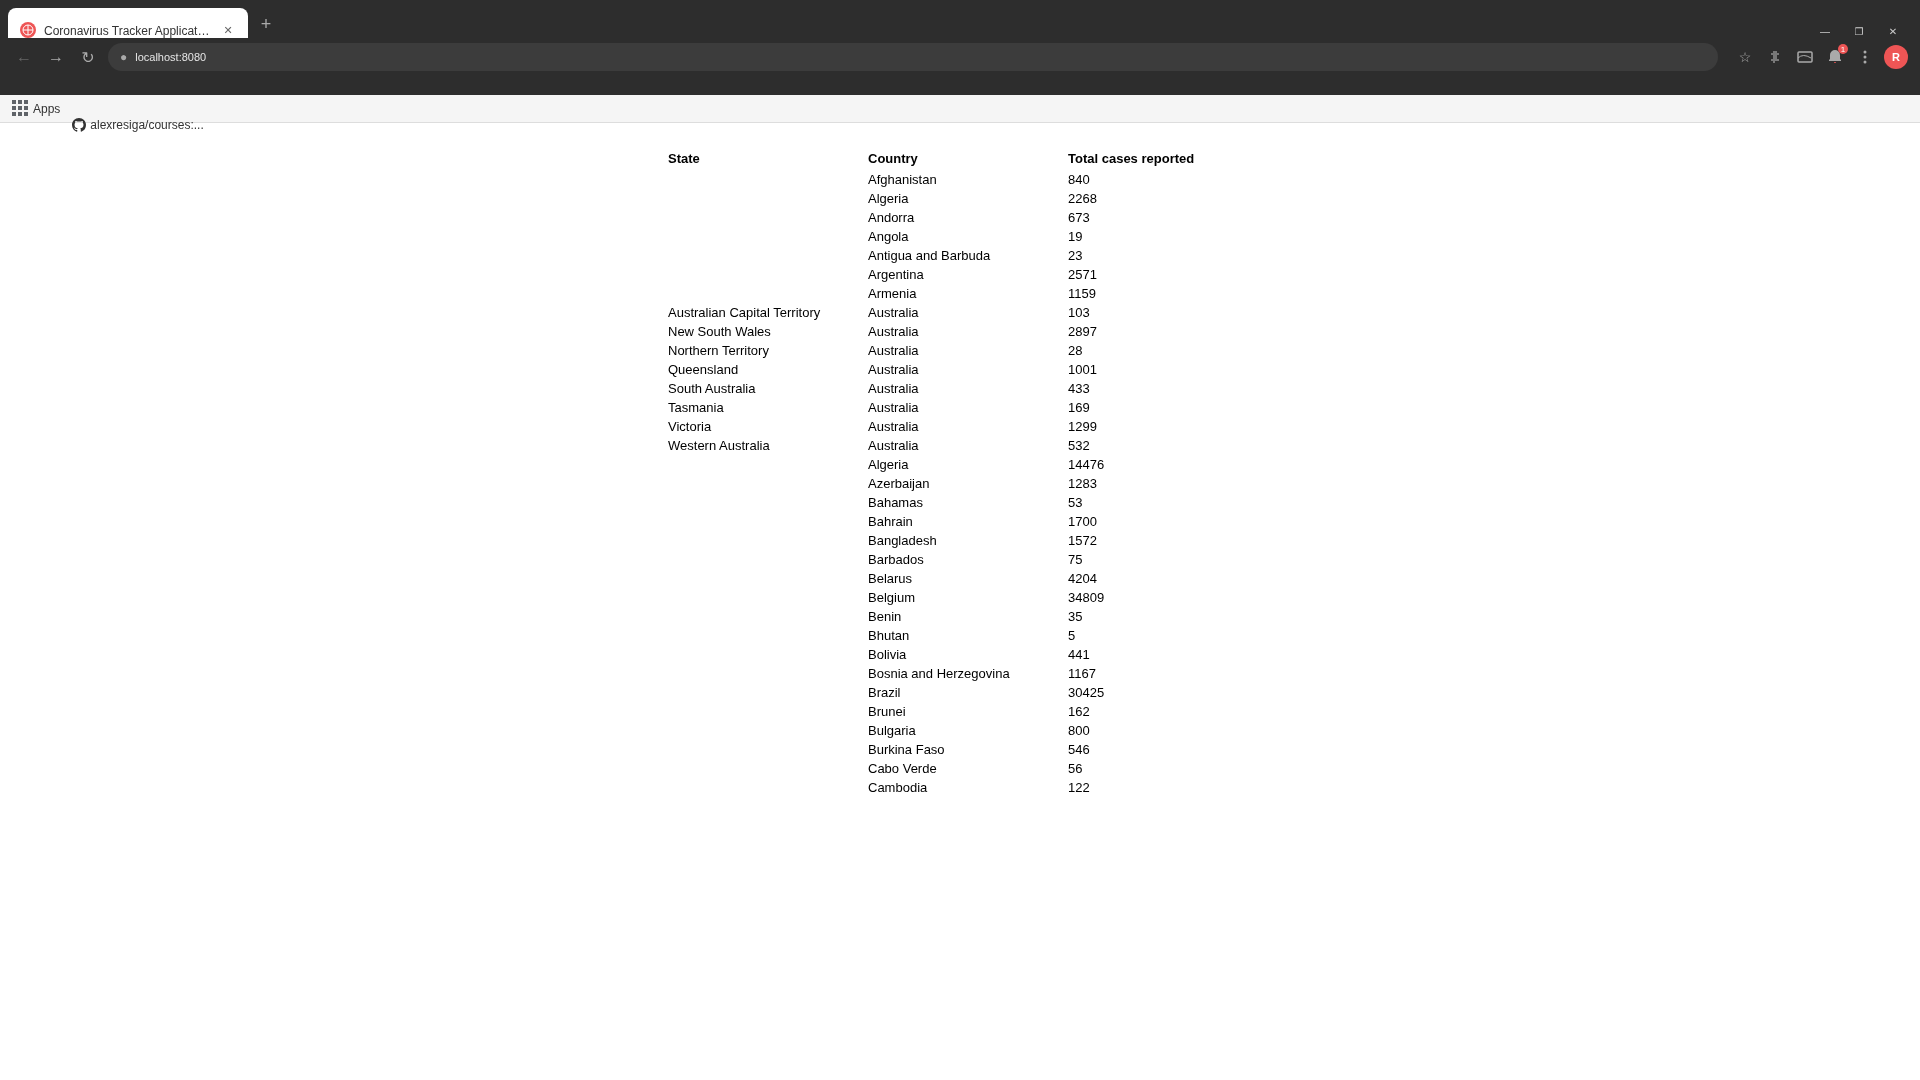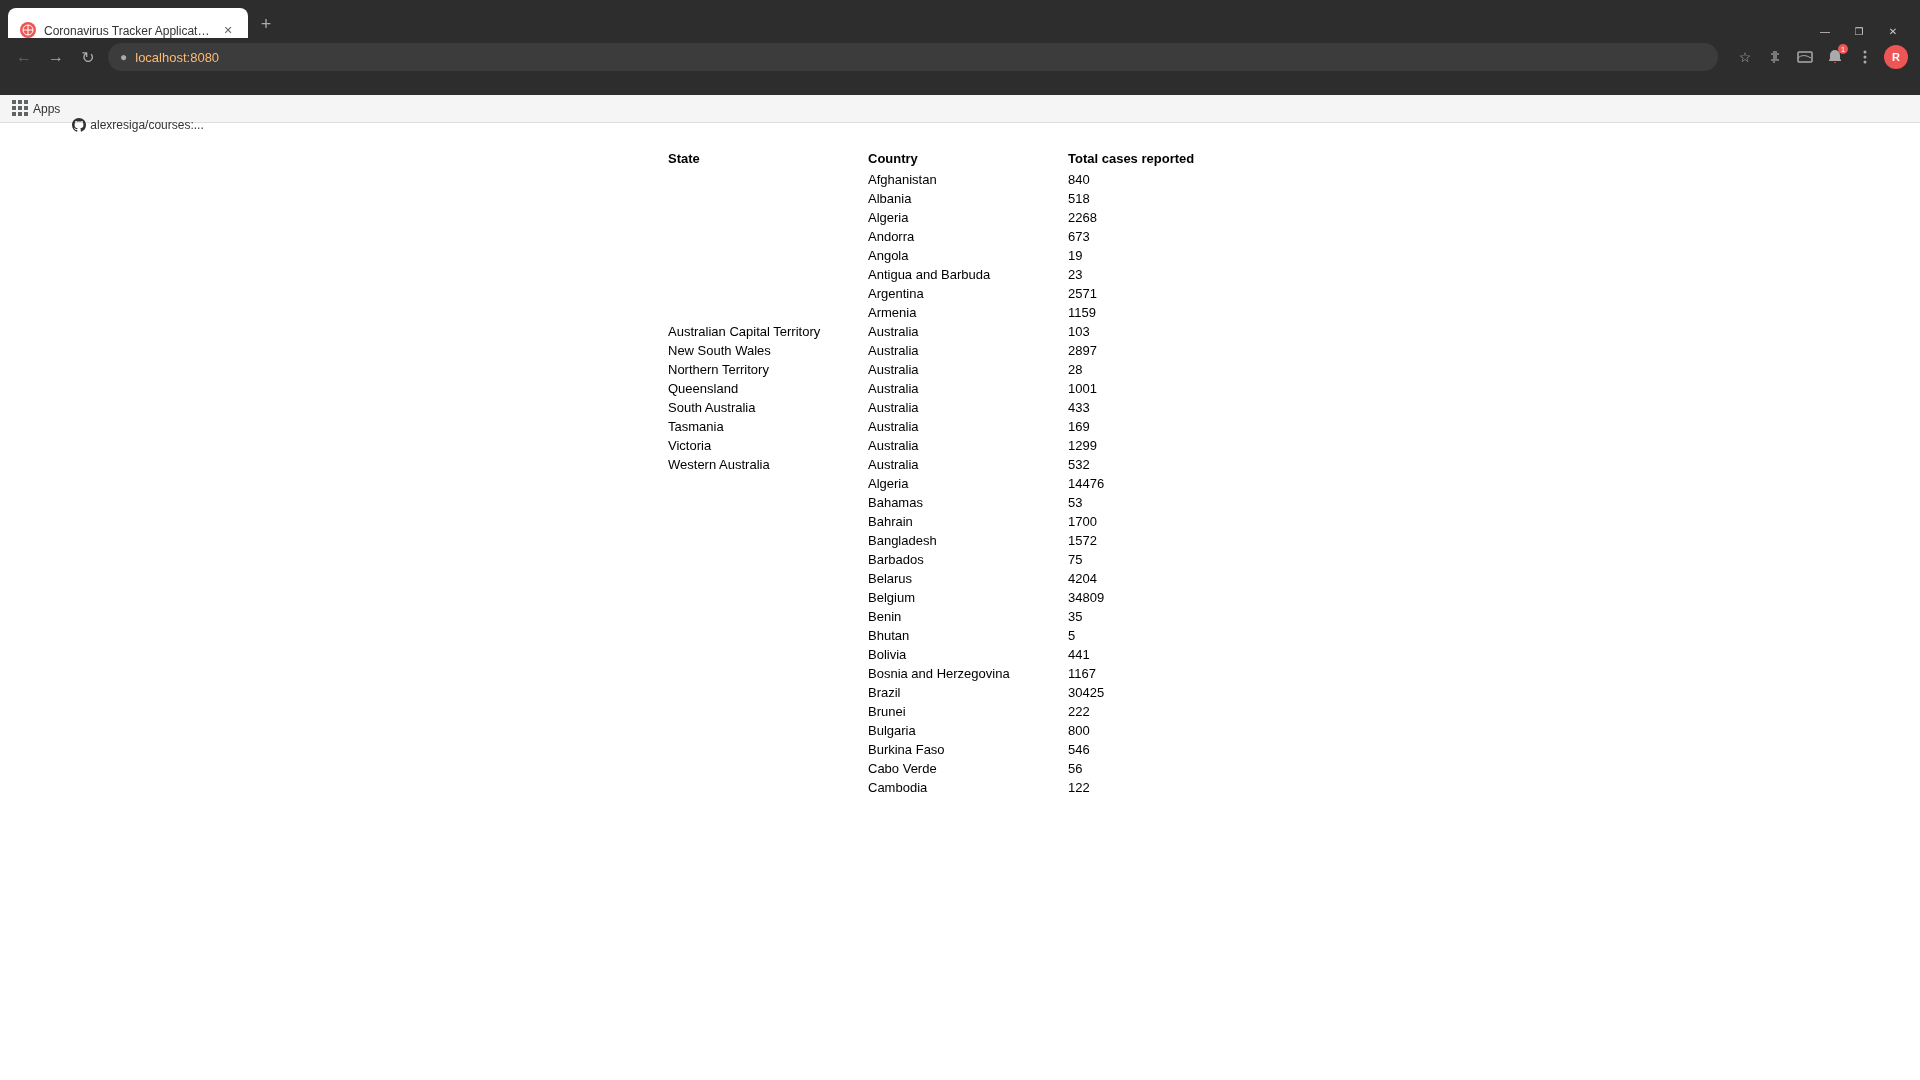--- a/index.html
+++ b/index.html
@@ -106,22 +106,22 @@
       height: 28px;
       padding: 0 12px;
       flex: 1;
       gap: 8px;
     }
     .lock-icon {
       color: #aaa;
       font-size: 12px;
     }
     .address-text {
-      color: #fdba74;
-      font-size: 13px;
+      color: #e5e5e5;
+      font-size: 11px;
     }
     .toolbar-icons {
       display: flex;
       align-items: center;
       gap: 8px;
       margin-left: 8px;
     }
     .toolbar-icon {
       color: #aaa;
       font-size: 14px;
@@ -319,25 +319,20 @@
         </tr>
       </thead>
       <tbody id="table-body">
       <tr>
             <td class="col-state"></td>
             <td class="col-country">Afghanistan</td>
             <td class="col-cases">840</td>
           </tr>
           <tr>
             <td class="col-state"></td>
-            <td class="col-country">Albania</td>
-            <td class="col-cases">518</td>
-          </tr>
-          <tr>
-            <td class="col-state"></td>
             <td class="col-country">Algeria</td>
             <td class="col-cases">2268</td>
           </tr>
           <tr>
             <td class="col-state"></td>
             <td class="col-country">Andorra</td>
             <td class="col-cases">673</td>
           </tr>
           <tr>
             <td class="col-state"></td>
@@ -399,20 +394,25 @@
             <td class="col-country">Australia</td>
             <td class="col-cases">532</td>
           </tr>
           <tr>
             <td class="col-state"></td>
             <td class="col-country">Algeria</td>
             <td class="col-cases">14476</td>
           </tr>
           <tr>
             <td class="col-state"></td>
+            <td class="col-country">Azerbaijan</td>
+            <td class="col-cases">1283</td>
+          </tr>
+          <tr>
+            <td class="col-state"></td>
             <td class="col-country">Bahamas</td>
             <td class="col-cases">53</td>
           </tr>
           <tr>
             <td class="col-state"></td>
             <td class="col-country">Bahrain</td>
             <td class="col-cases">1700</td>
           </tr>
           <tr>
             <td class="col-state"></td>
@@ -455,21 +455,21 @@
             <td class="col-cases">1167</td>
           </tr>
           <tr>
             <td class="col-state"></td>
             <td class="col-country">Brazil</td>
             <td class="col-cases">30425</td>
           </tr>
           <tr>
             <td class="col-state"></td>
             <td class="col-country">Brunei</td>
-            <td class="col-cases">222</td>
+            <td class="col-cases">162</td>
           </tr>
           <tr>
             <td class="col-state"></td>
             <td class="col-country">Bulgaria</td>
             <td class="col-cases">800</td>
           </tr>
           <tr>
             <td class="col-state"></td>
             <td class="col-country">Burkina Faso</td>
             <td class="col-cases">546</td>

